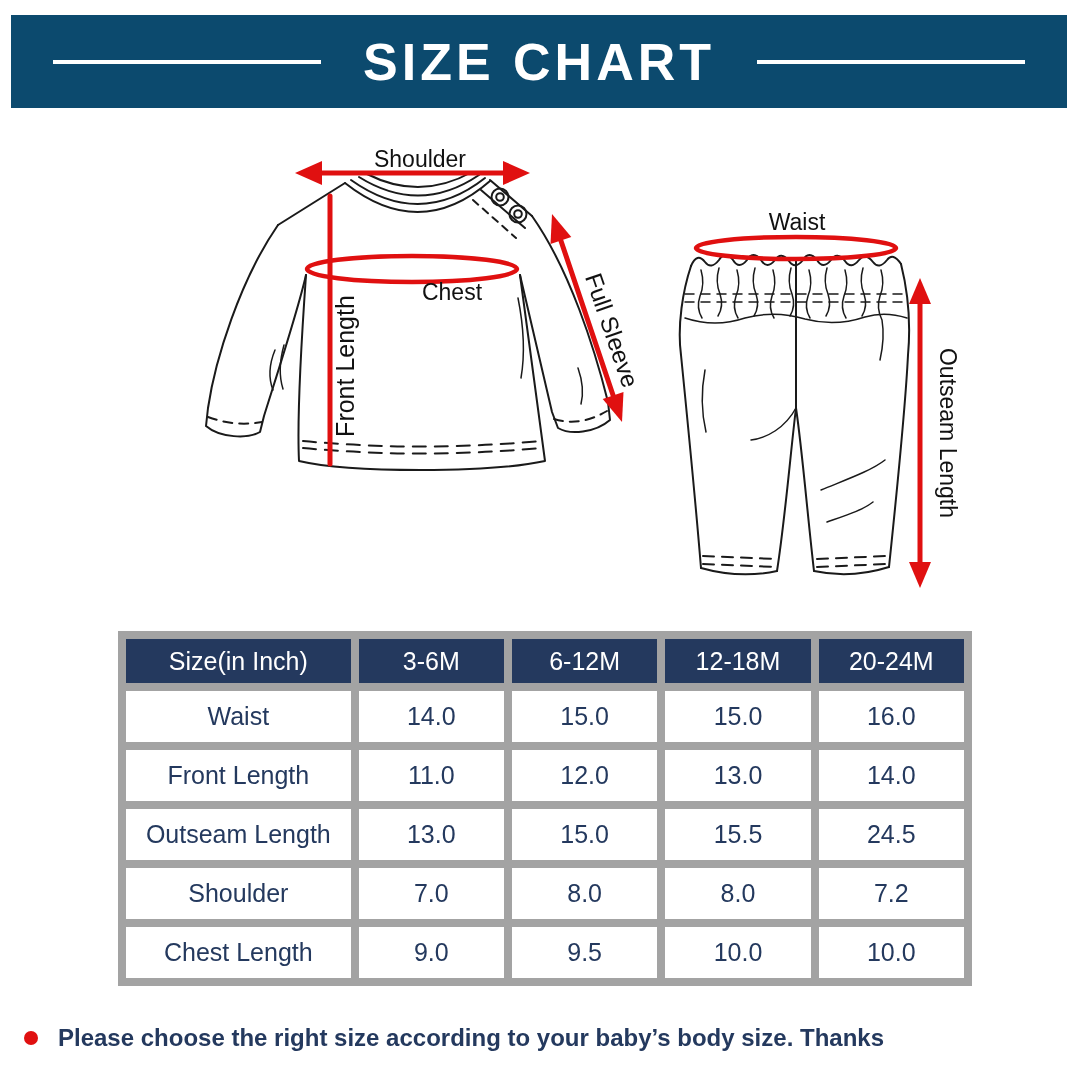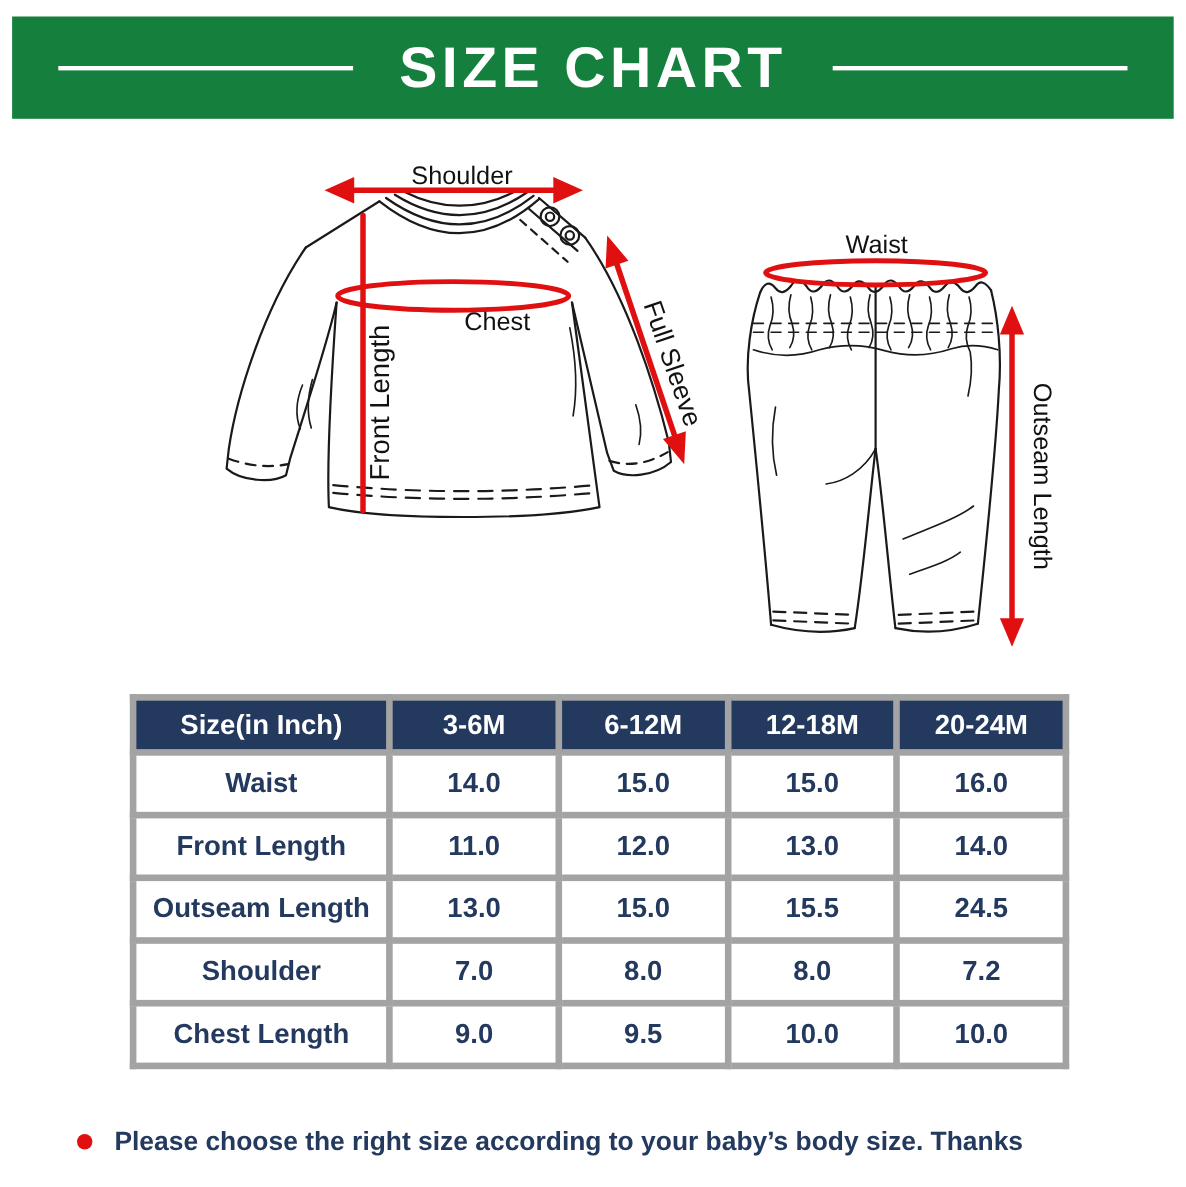--- a/index.html
+++ b/index.html
@@ -3,51 +3,51 @@
 <meta charset="utf-8">
 <style>
   html,body { margin:0; padding:0; background:#ffffff; }
   body {
     position:relative; width:1078px; height:1079px; overflow:hidden;
     font-family:"Liberation Sans", sans-serif;
   }
   
   .banner {
     position:absolute; left:11px; top:15px; width:1056px; height:93px;
-    background:#15803d; display:flex; align-items:center; justify-content:center; gap:42px;
+    background:#0c4a6e; display:flex; align-items:center; justify-content:center; gap:42px;
   }
   .banner-rule { width:268px; height:4px; background:#ffffff; }
   .banner-title {
     color:#ffffff; font-size:52px; font-weight:700; letter-spacing:4px; white-space:nowrap;
   }
   
   .shirt-svg  { position:absolute; left:180px; top:130px; }
   .pants-svg  { position:absolute; left:645px; top:190px; }
   .sketch { stroke:#1a1a1a; fill:none; stroke-width:2; stroke-linecap:round; stroke-linejoin:round; }
   .thin   { stroke:#1a1a1a; fill:none; stroke-width:1.5; stroke-linecap:round; }
   .redline{ fill:none; stroke-linecap:round; }
   .diagram-label { fill:#111111; font-family:"Liberation Sans", sans-serif; }
   
   .size-table {
     position:absolute; left:118px; top:631px; width:854px;
     border-collapse:collapse; table-layout:fixed; border:4px solid #24395E;
   }
   .size-table col.c0 { width:27.5%; }
   .size-table th, .size-table td {
-    border:6px solid #a3a3a3; text-align:center; vertical-align:middle;
-    font-weight:700; padding:0;
+    border:8px solid #a3a3a3; text-align:center; vertical-align:middle;
+    font-weight:400; padding:0;
   }
   .size-table thead th {
     background:#24395E; color:#ffffff; font-size:25px; height:44px;
   }
   .size-table tbody td { color:#24395E; font-size:25px; height:51px; background:#ffffff; }
   
   .footer {
     position:absolute; left:0; top:1024px; width:908px;
-    display:flex; align-items:center; justify-content:center; gap:20px;margin-left:46px;
+    display:flex; align-items:center; justify-content:center; gap:20px;
   }
   .footer-dot { width:14px; height:14px; border-radius:50%; background:#E01010; flex:0 0 auto; }
   .footer-note { color:#24395E; font-size:24px; font-weight:700; white-space:nowrap; }
 </style>
 </head>
 <body>
 
 <div class="banner">
   <div class="banner-rule"></div>
   <div class="banner-title">SIZE CHART</div>

